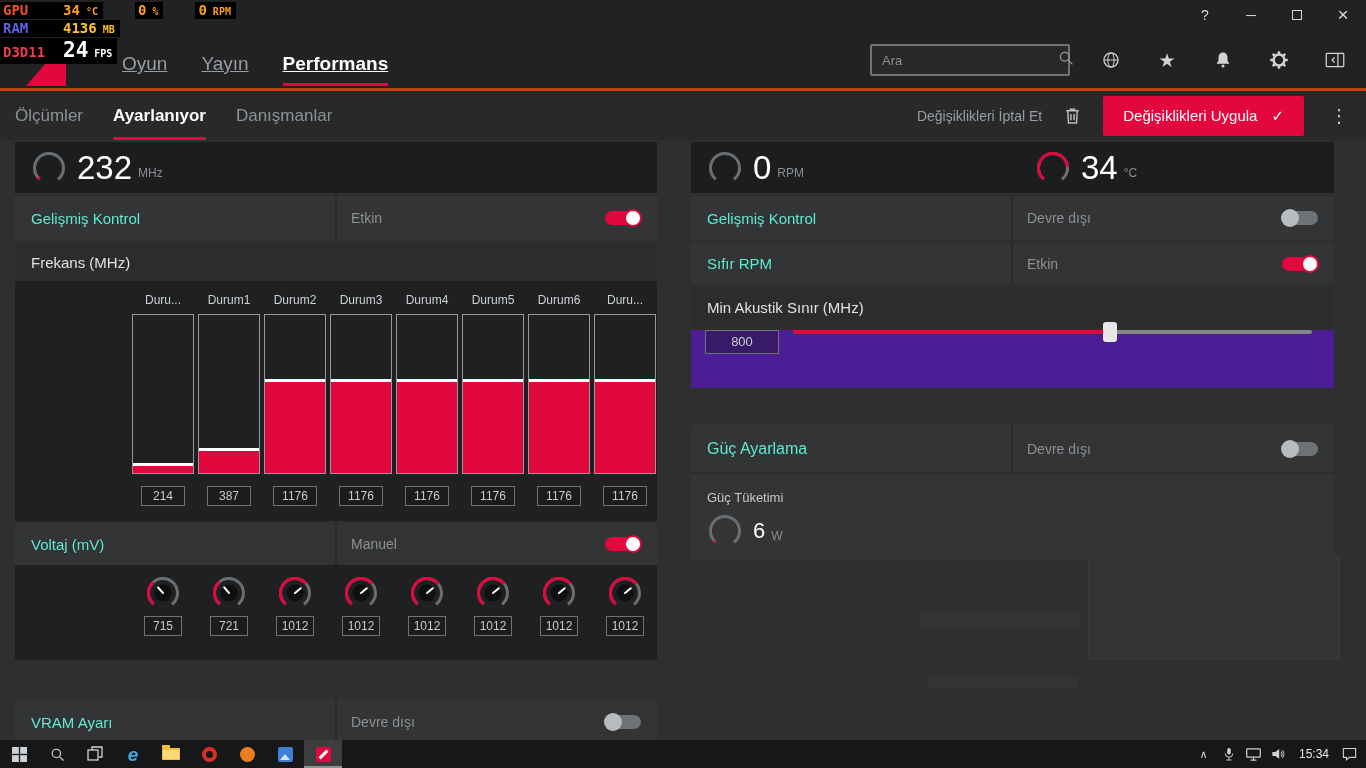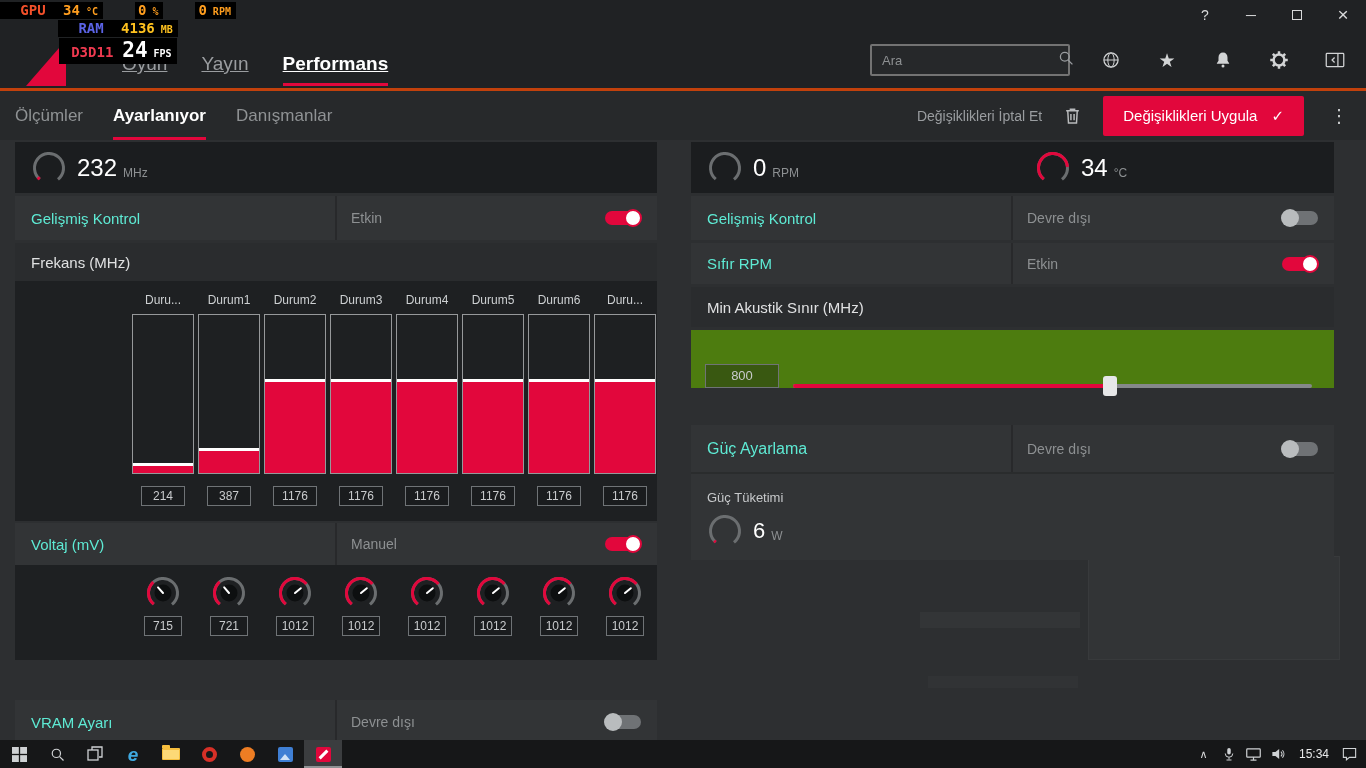--- a/index.html
+++ b/index.html
@@ -40,21 +40,21 @@
                font-size:15px; display:flex; align-items:center; gap:14px; cursor:pointer; font-family:inherit; }
   .apply-btn .chk { font-size:15px; }
   .kebab { font-size:18px; color:#cfd1d2; cursor:pointer; padding:0 4px; }
 
   
   .col-left  { position:absolute; left:15px;  top:142px; width:642px; z-index:2; }
   .col-right { position:absolute; left:691px; top:142px; width:643px; z-index:2; } .mb2{margin-bottom:2px;} .mb3{margin-bottom:3px;} .mb37{margin-bottom:37px;} .mb40{margin-bottom:40px;}
 
   .gauge-row { height:51px; background:#1b1d1f; display:flex; align-items:center; padding-left:16px; position:relative; }
   .gauge { width:36px; height:36px; display:inline-block; }
-  .gauge-val { font-size:24px; color:#fff; margin-left:10px; }
+  .gauge-val { font-size:33px; color:#fff; margin-left:10px; }
   .gauge-val.md { font-size:22px; }
   .gauge-unit { font-size:12px; color:#8d9092; margin-left:6px; margin-top:10px; }
   .gauge-cluster { display:flex; align-items:center; }
   .gauge-cluster.second { position:absolute; left:344px; top:50%; transform:translateY(-50%); }
 
   .row { background:#323436; display:flex; align-items:center; position:relative; height:44px; }
   .row.h41{height:41px;} .row.h47{height:47px;}
   .cell-label { flex:0 0 320px; padding-left:16px; font-size:15px; color:#5eead4; }
   .row.h47 .cell-label { font-size:16px; }
   .divider { position:absolute; left:320px; top:0; bottom:0; width:2px; background:#28292b; }
@@ -77,39 +77,39 @@
   .bar-label { font-size:12px; color:#cdd0d2; height:16px; margin-bottom:5px; white-space:nowrap; }
   .bar-box { width:62px; height:160px; border:1px solid #96989a; position:relative; }
   .bar-fill { position:absolute; left:0; right:0; bottom:0; background:#e2073c; border-top:3px solid #fff; }
   .vbox { border:1px solid #6f7376; background:rgba(20,22,24,.35); color:#c9cbcd; font-size:12px;
           text-align:center; padding:2px 0; }
   .bar-vbox { width:44px; margin-top:12px; }
   .knob-area { height:95px; background:#1e2022; padding-top:10px; }
   .knob { width:36px; height:36px; cursor:pointer; }
   .dial-vbox { width:38px; margin-top:5px; }
 
-  .slider-row { height:58px; background:#4d7c0f; display:flex; align-items:flex-end; padding:0 14px; }
+  .slider-row { height:58px; background:#4c1d95; display:flex; align-items:flex-start; padding:0 14px; }
   .slider-valbox { width:74px; height:24px; font-size:13px; line-height:18px; cursor:text; }
   .slider-track { flex:1; height:4px; background:#85888a; margin-left:14px; margin-right:8px; position:relative; border-radius:2px; cursor:pointer; }
   .slider-fill { position:absolute; left:0; top:0; bottom:0; background:#e2073c; border-radius:2px; }
   .slider-handle { position:absolute; top:-8px; width:14px; height:20px; background:#e6e7e8; border-radius:3px; transform:translateX(-50%); cursor:grab; }
 
   .power-sub { height:88px; background:#323436; border-top:2px solid #2a2c2d; padding:16px 0 0 16px; }
   .power-sub-label { font-size:13px; color:#c6c8ca; margin-bottom:8px; }
   .power-gauge-line { display:flex; align-items:center; }
 
   
   .ghost { position:absolute; z-index:1; }
   .ghost-a { left:1088px; top:556px; width:252px; height:104px; background:rgba(255,255,255,0.028); border:1px solid rgba(255,255,255,0.03); }
   .ghost-b { left:920px; top:612px; width:160px; height:16px; background:rgba(255,255,255,0.03); }
   .ghost-c { left:928px; top:676px; width:150px; height:12px; background:rgba(255,255,255,0.025); }
 
   
   .osd { position:absolute; top:2px; left:0; z-index:40; font-family:"DejaVu Sans Mono",monospace; font-weight:bold; font-size:14px; }
-  .osd-row { height:18px; white-space:nowrap;text-align:center; }
+  .osd-row { height:18px; white-space:nowrap; }
   .osd-seg { display:inline-block; background:#000; padding:0 5px 1px 3px; vertical-align:top; }
   .osd-extra { margin-left:32px; }
   .osd-label { display:inline-block; min-width:60px; }
   .osd-unit { font-size:10px; }
   .osd-big { height:26px; }
   .osd-big .osd-val { font-size:21px; }
   .osd-big .osd-seg { padding-bottom:2px; }
 
   
   .taskbar { position:absolute; left:0; right:0; bottom:0; height:28px; background:#161718; z-index:50;

